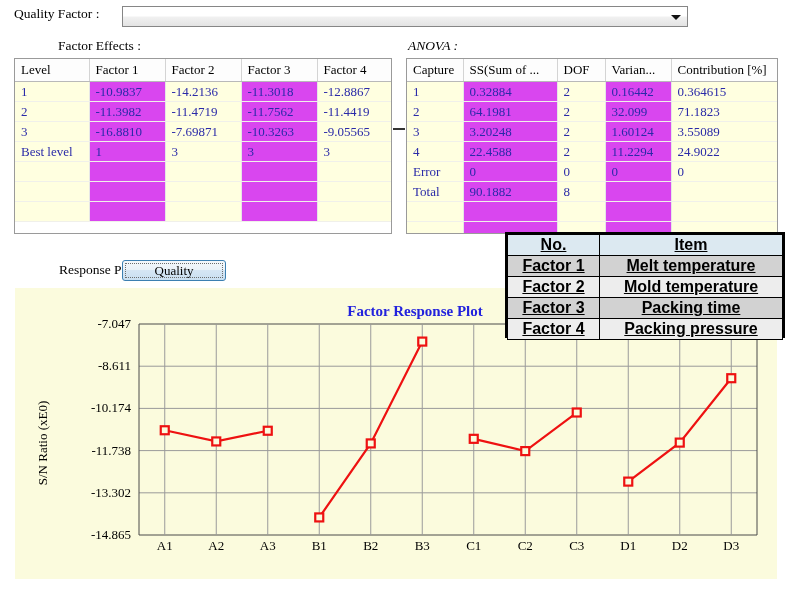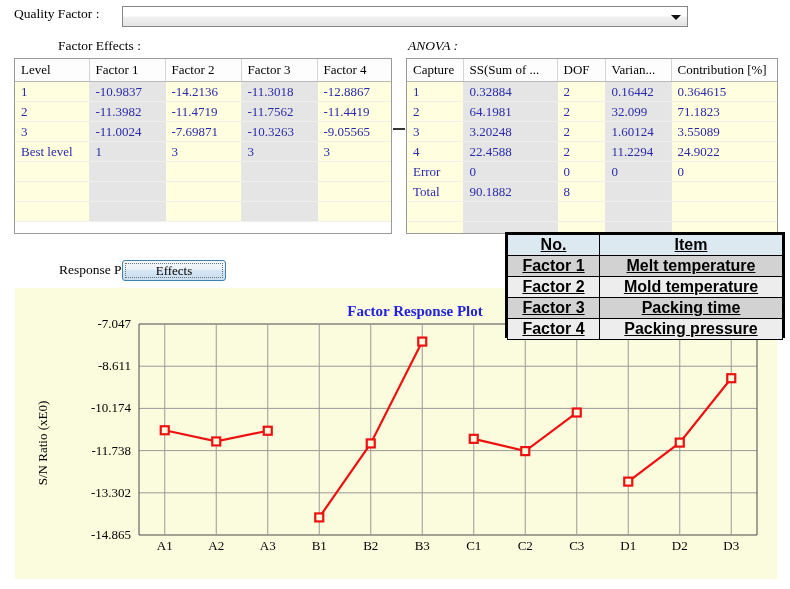--- a/index.html
+++ b/index.html
@@ -103,21 +103,21 @@
     border-bottom: 1px solid #f0f0ea;
     font-size: 13px;
     color: #2a2aa8;
     text-align: left;
     padding: 1px 0 1px 6px;
     height: 17px;
     white-space: nowrap;
     overflow: hidden;
   }
   .grid td.colA { background: #ffffe0; }
-  .grid td.colB { background: #e5e5e5; }
+  .grid td.colB { background: #d946ef; }
 
   
   #grid-splitter {
     position: absolute;
     left: 393px; top: 128px;
     width: 12px; height: 2px;
     border-top: 2px dashed #333;
   }
 
   
@@ -249,21 +249,21 @@
       </tr>
       <tr>
         <td class="colA">2</td>
         <td class="colB">-11.3982</td>
         <td class="colA">-11.4719</td>
         <td class="colB">-11.7562</td>
         <td class="colA">-11.4419</td>
       </tr>
       <tr>
         <td class="colA">3</td>
-        <td class="colB">-11.0024</td>
+        <td class="colB">-16.8810</td>
         <td class="colA">-7.69871</td>
         <td class="colB">-10.3263</td>
         <td class="colA">-9.05565</td>
       </tr>
       <tr>
         <td class="colA">Best level</td>
         <td class="colB">1</td>
         <td class="colA">3</td>
         <td class="colB">3</td>
         <td class="colA">3</td>
@@ -369,21 +369,21 @@
         <td class="colA"></td>
         <td class="colB"></td>
         <td class="colA"></td>
       </tr>
     </tbody>
   </table>
 </div>
 
 <div id="capture-button">
   <span class="btn-focus"></span>
-  <span class="btn-label">Effects</span>
+  <span class="btn-label">Quality</span>
 </div>
 
 <div id="chart-panel">
   <svg id="chart-svg" width="762" height="291" viewBox="0 0 762 291">
     <rect x="0" y="0" width="762" height="291" fill="#fbfbdd"></rect>
     <text class="chart-title-text" id="chart-title" x="400" y="28" text-anchor="middle">Factor Response Plot</text>
     <text class="axis-title-text" id="chart-ylabel" x="32" y="155" text-anchor="middle" transform="rotate(-90 32 155)">S/N Ratio (xE0)</text>
     <g id="chart-gridlines">
         <line x1="124" y1="36" x2="742" y2="36" stroke="#4a4a4a" stroke-width="1"></line>
         <line x1="124" y1="78.2107955998977" x2="742" y2="78.2107955998977" stroke="#9a9a9a" stroke-width="1"></line>

